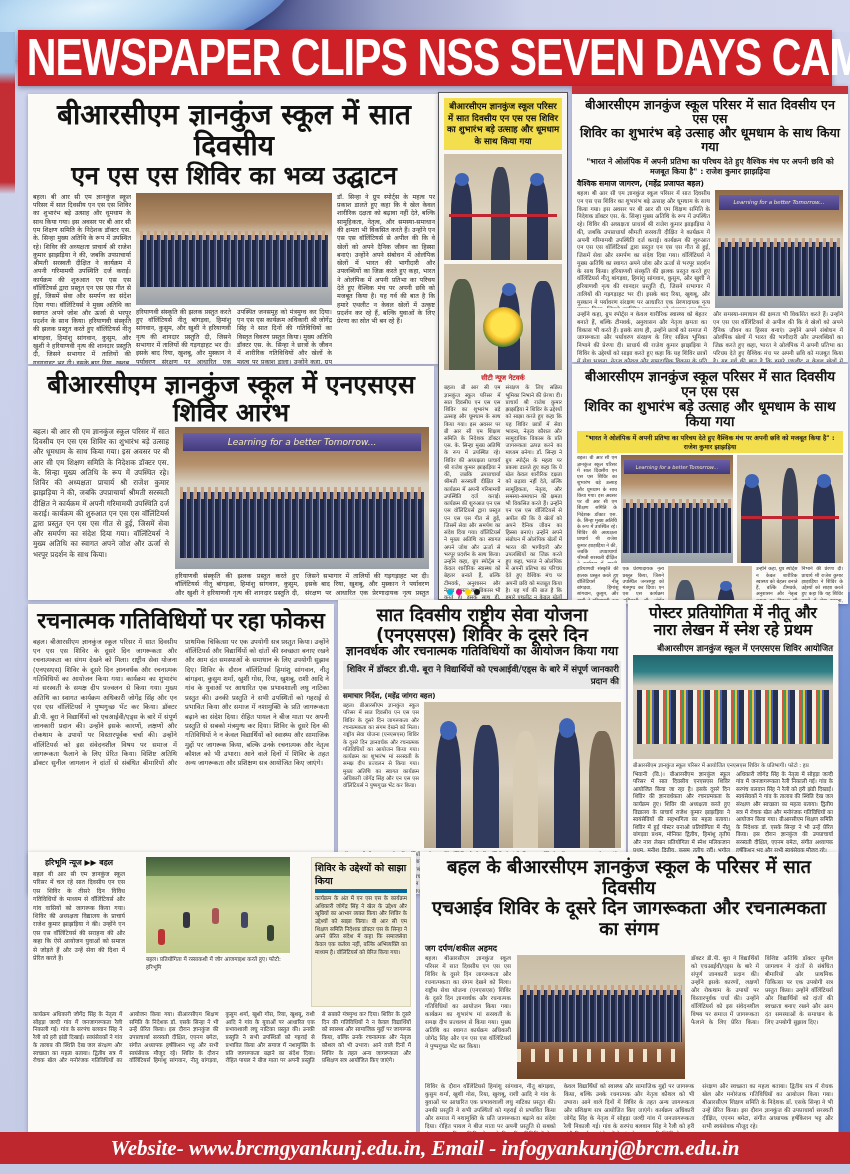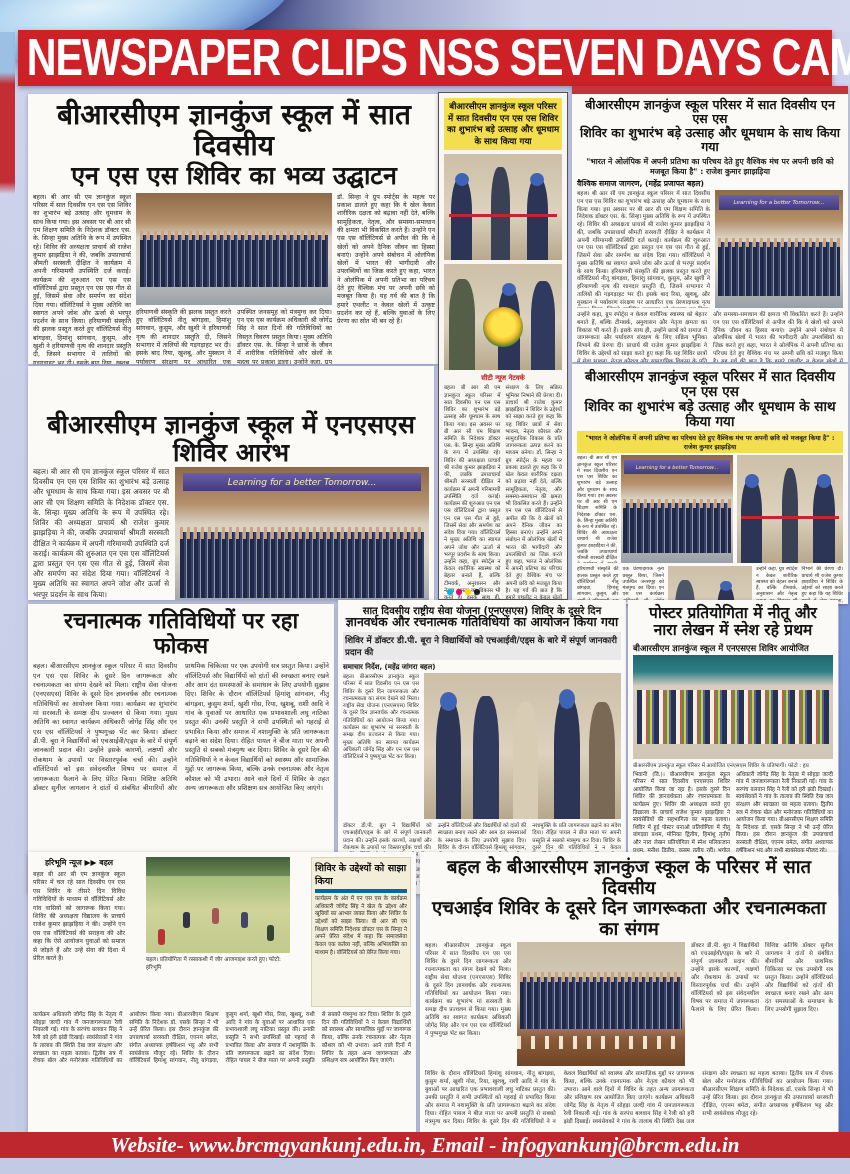--- a/index.html
+++ b/index.html
@@ -15,32 +15,32 @@
        box-shadow:0 0 18px rgba(20,25,70,.5);}
   .bg-left{position:absolute;left:0;top:32px;width:15px;height:1100px;
        background:linear-gradient(180deg,#9cc0e4 0px,#9cc0e4 40px,#c22e34 52px,#c22e34 150px,#ccd2ea 162px,#c6cce6 100%);}
   .bg-right{position:absolute;right:0;top:592px;width:11px;height:540px;
        background:linear-gradient(180deg,#7b97d8,#4a6ec0);}
   
   .banner{position:absolute;left:18px;top:30px;width:814px;height:56px;background:#cd2127;
           display:flex;align-items:center;justify-content:flex-start;box-shadow:0 2px 5px rgba(30,30,70,.4);}
   .banner .t{color:#ffffff;font-weight:800;font-size:42px;letter-spacing:-1px;white-space:nowrap;
           transform:scale(.98,1.22);font-family:"Liberation Sans","DejaVu Sans",sans-serif;}
-  .footer{position:absolute;left:0;top:1132px;width:850px;height:26px;background:#bf272e;
+  .footer{position:absolute;left:0;top:1132px;width:850px;height:32px;background:#bf272e;
           display:flex;align-items:center;justify-content:center;}
   .footer .t{color:#fff;font-family:"Liberation Serif","DejaVu Serif",serif;font-style:italic;
           font-weight:700;font-size:21px;white-space:nowrap;}
   
   .clip{position:absolute;background:#fbfaf6;box-shadow:0 1px 4px rgba(40,40,90,.35);
         padding:5px;box-sizing:border-box;overflow:hidden;color:#222;}
   .hl{font-weight:800;color:#131313;text-align:center;line-height:1.12;margin:0;}
   .byline{font-weight:700;color:#101010;}
   .cols{text-align:justify;color:#2e2e2e;overflow:hidden;}
   .cols span{display:inline;}
-  .subhead{font-weight:700;text-align:left;color:#1a1a1a;}
+  .subhead{font-weight:700;text-align:right;color:#1a1a1a;}
   .quote{font-weight:700;text-align:center;color:#222;}
   
   .photo{position:relative;overflow:hidden;flex-shrink:0;background:#d8d0c0;}
   .ph-group{background:linear-gradient(180deg,#8d6a49 0%,#b5906b 26%,#d8d0c0 40%,#ddd6c8 58%,#99a0a8 100%);}
   .people{position:absolute;left:2%;right:2%;height:46%;top:38%;
       background:repeating-linear-gradient(90deg,#1f2845 0 4px,#39426a 4px 6px,#8d94ac 6px 7px);}
   .people:before{content:"";position:absolute;left:0;right:0;top:-8%;height:18%;
       background:repeating-linear-gradient(90deg,#c9a384 0 3px,transparent 3px 7px);}
   .banner-strip{position:absolute;left:3%;right:3%;top:4%;height:13%;
       background:linear-gradient(180deg,#6a5fa8,#433a7e);color:#f3e9b8;font-style:italic;
@@ -151,21 +151,21 @@
         <div class="people" style="top:44%;"></div>
       </div>
     </div>
     <div class="cols" style="column-count:2;column-gap:6px;height:86px;font-size:5.8px;line-height:1.34;margin-top:3px;">
       <span>उन्होंने कहा, ग्रुप स्पोर्ट्स न केवल शारीरिक स्वास्थ्य को बेहतर बनाते हैं, बल्कि टीमवर्क, अनुशासन और नेतृत्व क्षमता का विकास भी करते हैं। इसके साथ ही, उन्होंने छात्रों को समाज में जागरूकता और पर्यावरण संरक्षण के लिए सक्रिय भूमिका निभाने की प्रेरणा दी। प्राचार्य श्री राजेश कुमार झाझड़िया ने शिविर के उद्देश्यों को साझा करते हुए कहा कि यह शिविर छात्रों में सेवा भावना, नेतृत्व कौशल और सामुदायिक विकास के प्रति जागरूकता उत्पन्न करने का माध्यम बनेगा।</span>
       <span>डॉ. सिन्हा ने ग्रुप स्पोर्ट्स के महत्व पर प्रकाश डालते हुए कहा कि ये खेल केवल शारीरिक दक्षता को बढ़ावा नहीं देते, बल्कि सामूहिकता, नेतृत्व, और समस्या-समाधान की क्षमता भी विकसित करते हैं। उन्होंने एन एस एस वॉलिंटियर्स से अपील की कि वे खेलों को अपने दैनिक जीवन का हिस्सा बनाएं। उन्होंने अपने संबोधन में ओलंपिक खेलों में भारत की भागीदारी और उपलब्धियों का जिक्र करते हुए कहा, भारत ने ओलंपिक में अपनी प्रतिभा का परिचय देते हुए वैश्विक मंच पर अपनी छवि को मजबूत किया है। यह गर्व की बात है कि हमारे एथलीट न केवल खेलों में उत्कृष्ट प्रदर्शन कर रहे हैं, बल्कि युवाओं के लिए प्रेरणा का स्रोत भी बन रहे हैं।</span>
     </div>
   </div>
 
   <div class="clip" style="left:28px;top:366px;width:406px;height:234px;">
-    <div class="hl" style="font-size:25px;margin-top:40px;">बीआरसीएम ज्ञानकुंज स्कूल में एनएसएस शिविर आरंभ</div>
+    <div class="hl" style="font-size:25px;">बीआरसीएम ज्ञानकुंज स्कूल में एनएसएस शिविर आरंभ</div>
     <div style="display:flex;gap:6px;">
       <div class="cols" style="width:136px;height:178px;font-size:7.2px;line-height:1.42;">
         <span>बहल। बी आर सी एम ज्ञानकुंज स्कूल परिसर में सात दिवसीय एन एस एस शिविर का शुभारंभ बड़े उत्साह और धूमधाम के साथ किया गया। इस अवसर पर बी आर सी एम शिक्षण समिति के निदेशक डॉक्टर एस. के. सिन्हा मुख्य अतिथि के रूप में उपस्थित रहे। शिविर की अध्यक्षता प्राचार्य श्री राजेश कुमार झाझड़िया ने की, जबकि उपप्राचार्या श्रीमती सरस्वती दीक्षित ने कार्यक्रम में अपनी गरिमामयी उपस्थिति दर्ज कराई। कार्यक्रम की शुरुआत एन एस एस वॉलिंटियर्स द्वारा प्रस्तुत एन एस एस गीत से हुई, जिसमें सेवा और समर्पण का संदेश दिया गया। वॉलिंटियर्स ने मुख्य अतिथि का स्वागत अपने जोश और ऊर्जा से भरपूर प्रदर्शन के साथ किया।</span>
       </div>
       <div style="flex:1;display:flex;flex-direction:column;gap:3px;">
         <div class="photo ph-group" style="height:142px;">
           <div class="banner-strip" style="font-size:9px;">Learning for a better Tomorrow...</div>
           <div class="people" style="top:46%;"></div>
         </div>
         <div class="cols" style="column-count:2;column-gap:6px;height:32px;font-size:6.4px;line-height:1.3;">
@@ -203,30 +203,30 @@
         <div class="fig cap" style="left:58%;width:22%;"></div>
         <div class="bouquet"></div>
       </div>
       <div class="cols" style="flex:1;column-count:2;column-gap:4px;height:84px;font-size:4.8px;line-height:1.3;">
         <span>उन्होंने कहा, ग्रुप स्पोर्ट्स न केवल शारीरिक स्वास्थ्य को बेहतर बनाते हैं, बल्कि टीमवर्क, अनुशासन और नेतृत्व क्षमता का विकास भी करते हैं। इसके साथ ही, उन्होंने छात्रों को समाज में जागरूकता और पर्यावरण संरक्षण के लिए सक्रिय भूमिका निभाने की प्रेरणा दी। प्राचार्य श्री राजेश कुमार झाझड़िया ने शिविर के उद्देश्यों को साझा करते हुए कहा कि यह शिविर छात्रों में सेवा भावना, नेतृत्व कौशल और सामुदायिक विकास के प्रति जागरूकता उत्पन्न करने का माध्यम बनेगा।</span>
       </div>
     </div>
   </div>
 
   <div class="clip" style="left:28px;top:604px;width:306px;height:290px;">
-    <div class="hl" style="font-size:22px;margin-bottom:4px;">रचनात्मक गतिविधियों पर रहा फोकस</div>
+    <div class="hl" style="font-size:22px;margin-bottom:4px;font-family:Liberation Serif, serif;">रचनात्मक गतिविधियों पर रहा फोकस</div>
     <div class="cols" style="column-count:2;column-gap:8px;height:222px;font-size:6.6px;line-height:1.42;">
       <span>बहल। बीआरसीएम ज्ञानकुंज स्कूल परिसर में सात दिवसीय एन एस एस शिविर के दूसरे दिन जागरूकता और रचनात्मकता का संगम देखने को मिला। राष्ट्रीय सेवा योजना (एनएसएस) शिविर के दूसरे दिन ज्ञानवर्धक और रचनात्मक गतिविधियों का आयोजन किया गया। कार्यक्रम का शुभारंभ मां सरस्वती के समक्ष दीप प्रज्वलन से किया गया। मुख्य अतिथि का स्वागत कार्यक्रम अधिकारी जोगेंद्र सिंह और एन एस एस वॉलिंटियर्स ने पुष्पगुच्छ भेंट कर किया।</span>
       <span>डॉक्टर डी.पी. बूरा ने विद्यार्थियों को एचआईवी/एड्स के बारे में संपूर्ण जानकारी प्रदान की। उन्होंने इसके कारणों, लक्षणों और रोकथाम के उपायों पर विस्तारपूर्वक चर्चा की। उन्होंने वॉलिंटियर्स को इस संवेदनशील विषय पर समाज में जागरूकता फैलाने के लिए प्रेरित किया। विशिष्ट अतिथि डॉक्टर सुनील जागलान ने दांतों से संबंधित बीमारियों और प्राथमिक चिकित्सा पर एक उपयोगी सत्र प्रस्तुत किया। उन्होंने वॉलिंटियर्स और विद्यार्थियों को दांतों की स्वच्छता बनाए रखने और आम दंत समस्याओं के समाधान के लिए उपयोगी सुझाव दिए।</span>
       <span>शिविर के दौरान वॉलिंटियर्स हिमांशु सांगवान, नीतू बांगड़वा, कुसुम शर्मा, खुशी गोस, रिया, खुशबू, राशी आदि ने गांव के युवाओं पर आधारित एक प्रभावशाली लघु नाटिका प्रस्तुत की। उनकी प्रस्तुति ने सभी उपस्थितों को गहराई से प्रभावित किया और समाज में नशामुक्ति के प्रति जागरूकता बढ़ाने का संदेश दिया। रोहित पायल ने बीज माता पर अपनी प्रस्तुति से सबको मंत्रमुग्ध कर दिया। शिविर के दूसरे दिन की गतिविधियों ने न केवल विद्यार्थियों को स्वास्थ्य और सामाजिक मुद्दों पर जागरूक किया, बल्कि उनके रचनात्मक और नेतृत्व कौशल को भी उभारा। आने वाले दिनों में शिविर के तहत अन्य जागरूकता और प्रशिक्षण सत्र आयोजित किए जाएंगे।</span>
     </div>
   </div>
 
   <div class="clip" style="left:338px;top:600px;width:288px;height:294px;">
-    <div class="hl" style="font-size:10px;">सात दिवसीय राष्ट्रीय सेवा योजना (एनएसएस) शिविर के दूसरे दिन</div>
+    <div class="hl" style="font-size:18px;">सात दिवसीय राष्ट्रीय सेवा योजना (एनएसएस) शिविर के दूसरे दिन</div>
     <div class="hl" style="font-size:12.3px;">ज्ञानवर्धक और रचनात्मक गतिविधियों का आयोजन किया गया</div>
     <div class="subhead" style="font-size:8.6px;background:#e9e9e9;padding:2px;margin:2px 0;">शिविर में डॉक्टर डी.पी. बूरा ने विद्यार्थियों को एचआईवी/एड्स के बारे में संपूर्ण जानकारी प्रदान की</div>
     <div class="byline" style="font-size:7px;margin-bottom:2px;">समाचार निर्देश, (महेंद्र जांगरा बहल)</div>
     <div style="display:flex;gap:5px;">
       <div class="cols" style="width:76px;height:146px;font-size:5.4px;line-height:1.35;">
         <span>बहल। बीआरसीएम ज्ञानकुंज स्कूल परिसर में सात दिवसीय एन एस एस शिविर के दूसरे दिन जागरूकता और रचनात्मकता का संगम देखने को मिला। राष्ट्रीय सेवा योजना (एनएसएस) शिविर के दूसरे दिन ज्ञानवर्धक और रचनात्मक गतिविधियों का आयोजन किया गया। कार्यक्रम का शुभारंभ मां सरस्वती के समक्ष दीप प्रज्वलन से किया गया। मुख्य अतिथि का स्वागत कार्यक्रम अधिकारी जोगेंद्र सिंह और एन एस एस वॉलिंटियर्स ने पुष्पगुच्छ भेंट कर किया।</span>
       </div>
       <div class="photo ph-indoor" style="flex:1;height:146px;">
         <div class="fig cap" style="left:6%;width:13%;height:82%;"></div>
         <div class="fig" style="left:25%;width:13%;height:84%;background:#303a5c;"></div>
@@ -283,20 +283,21 @@
     </div>
     <div class="cols" style="column-count:4;column-gap:7px;height:92px;font-size:5.6px;line-height:1.38;margin-top:4px;">
       <span>कार्यक्रम अधिकारी जोगेंद्र सिंह के नेतृत्व में सोहड़ा जल्दी गांव में जनजागरूकता रैली निकाली गई। गांव के सरपंच बलवान सिंह ने रैली को हरी झंडी दिखाई। स्वयंसेवकों ने गांव के तालाब की स्थिति देख जल संरक्षण और स्वच्छता का महत्व बताया। द्वितीय सत्र में रोचक खेल और मनोरंजक गतिविधियों का आयोजन किया गया। बीआरसीएम शिक्षण समिति के निदेशक डॉ. एसके सिन्हा ने भी उन्हें प्रेरित किया। इस दौरान ज्ञानकुंज की उपप्राचार्या सरस्वती दीक्षित, एएनम बमेटा, संगीत अध्यापक हर्षकिशन भट्ट और सभी स्वयंसेवक मौजूद रहे।</span>
       <span>शिविर के दौरान वॉलिंटियर्स हिमांशु सांगवान, नीतू बांगड़वा, कुसुम शर्मा, खुशी गोस, रिया, खुशबू, राशी आदि ने गांव के युवाओं पर आधारित एक प्रभावशाली लघु नाटिका प्रस्तुत की। उनकी प्रस्तुति ने सभी उपस्थितों को गहराई से प्रभावित किया और समाज में नशामुक्ति के प्रति जागरूकता बढ़ाने का संदेश दिया। रोहित पायल ने बीज माता पर अपनी प्रस्तुति से सबको मंत्रमुग्ध कर दिया। शिविर के दूसरे दिन की गतिविधियों ने न केवल विद्यार्थियों को स्वास्थ्य और सामाजिक मुद्दों पर जागरूक किया, बल्कि उनके रचनात्मक और नेतृत्व कौशल को भी उभारा। आने वाले दिनों में शिविर के तहत अन्य जागरूकता और प्रशिक्षण सत्र आयोजित किए जाएंगे।</span>
     </div>
   </div>
 
   <div class="clip" style="left:420px;top:852px;width:418px;height:282px;">
     <div class="hl" style="font-size:18.5px;">बहल के बीआरसीएम ज्ञानकुंज स्कूल के परिसर में सात दिवसीय</div>
     <div class="hl" style="font-size:18.5px;margin-bottom:2px;">एचआईव शिविर के दूसरे दिन जागरूकता और रचनात्मकता का संगम</div>
+    <div class="byline" style="font-size:8px;margin-bottom:2px;">जग दर्पण/शकील अहमद</div>
     <div style="display:flex;gap:6px;">
       <div class="cols" style="width:86px;height:124px;font-size:5.8px;line-height:1.38;">
         <span>बहल। बीआरसीएम ज्ञानकुंज स्कूल परिसर में सात दिवसीय एन एस एस शिविर के दूसरे दिन जागरूकता और रचनात्मकता का संगम देखने को मिला। राष्ट्रीय सेवा योजना (एनएसएस) शिविर के दूसरे दिन ज्ञानवर्धक और रचनात्मक गतिविधियों का आयोजन किया गया। कार्यक्रम का शुभारंभ मां सरस्वती के समक्ष दीप प्रज्वलन से किया गया। मुख्य अतिथि का स्वागत कार्यक्रम अधिकारी जोगेंद्र सिंह और एन एस एस वॉलिंटियर्स ने पुष्पगुच्छ भेंट कर किया।</span>
       </div>
       <div class="photo ph-stage" style="width:168px;height:124px;">
         <div class="people" style="top:28%;height:42%;"></div>
         <div class="stage-dots"></div>
       </div>
       <div class="cols" style="flex:1;column-count:2;column-gap:6px;height:124px;font-size:5.8px;line-height:1.38;">
         <span>डॉक्टर डी.पी. बूरा ने विद्यार्थियों को एचआईवी/एड्स के बारे में संपूर्ण जानकारी प्रदान की। उन्होंने इसके कारणों, लक्षणों और रोकथाम के उपायों पर विस्तारपूर्वक चर्चा की। उन्होंने वॉलिंटियर्स को इस संवेदनशील विषय पर समाज में जागरूकता फैलाने के लिए प्रेरित किया। विशिष्ट अतिथि डॉक्टर सुनील जागलान ने दांतों से संबंधित बीमारियों और प्राथमिक चिकित्सा पर एक उपयोगी सत्र प्रस्तुत किया। उन्होंने वॉलिंटियर्स और विद्यार्थियों को दांतों की स्वच्छता बनाए रखने और आम दंत समस्याओं के समाधान के लिए उपयोगी सुझाव दिए।</span>

